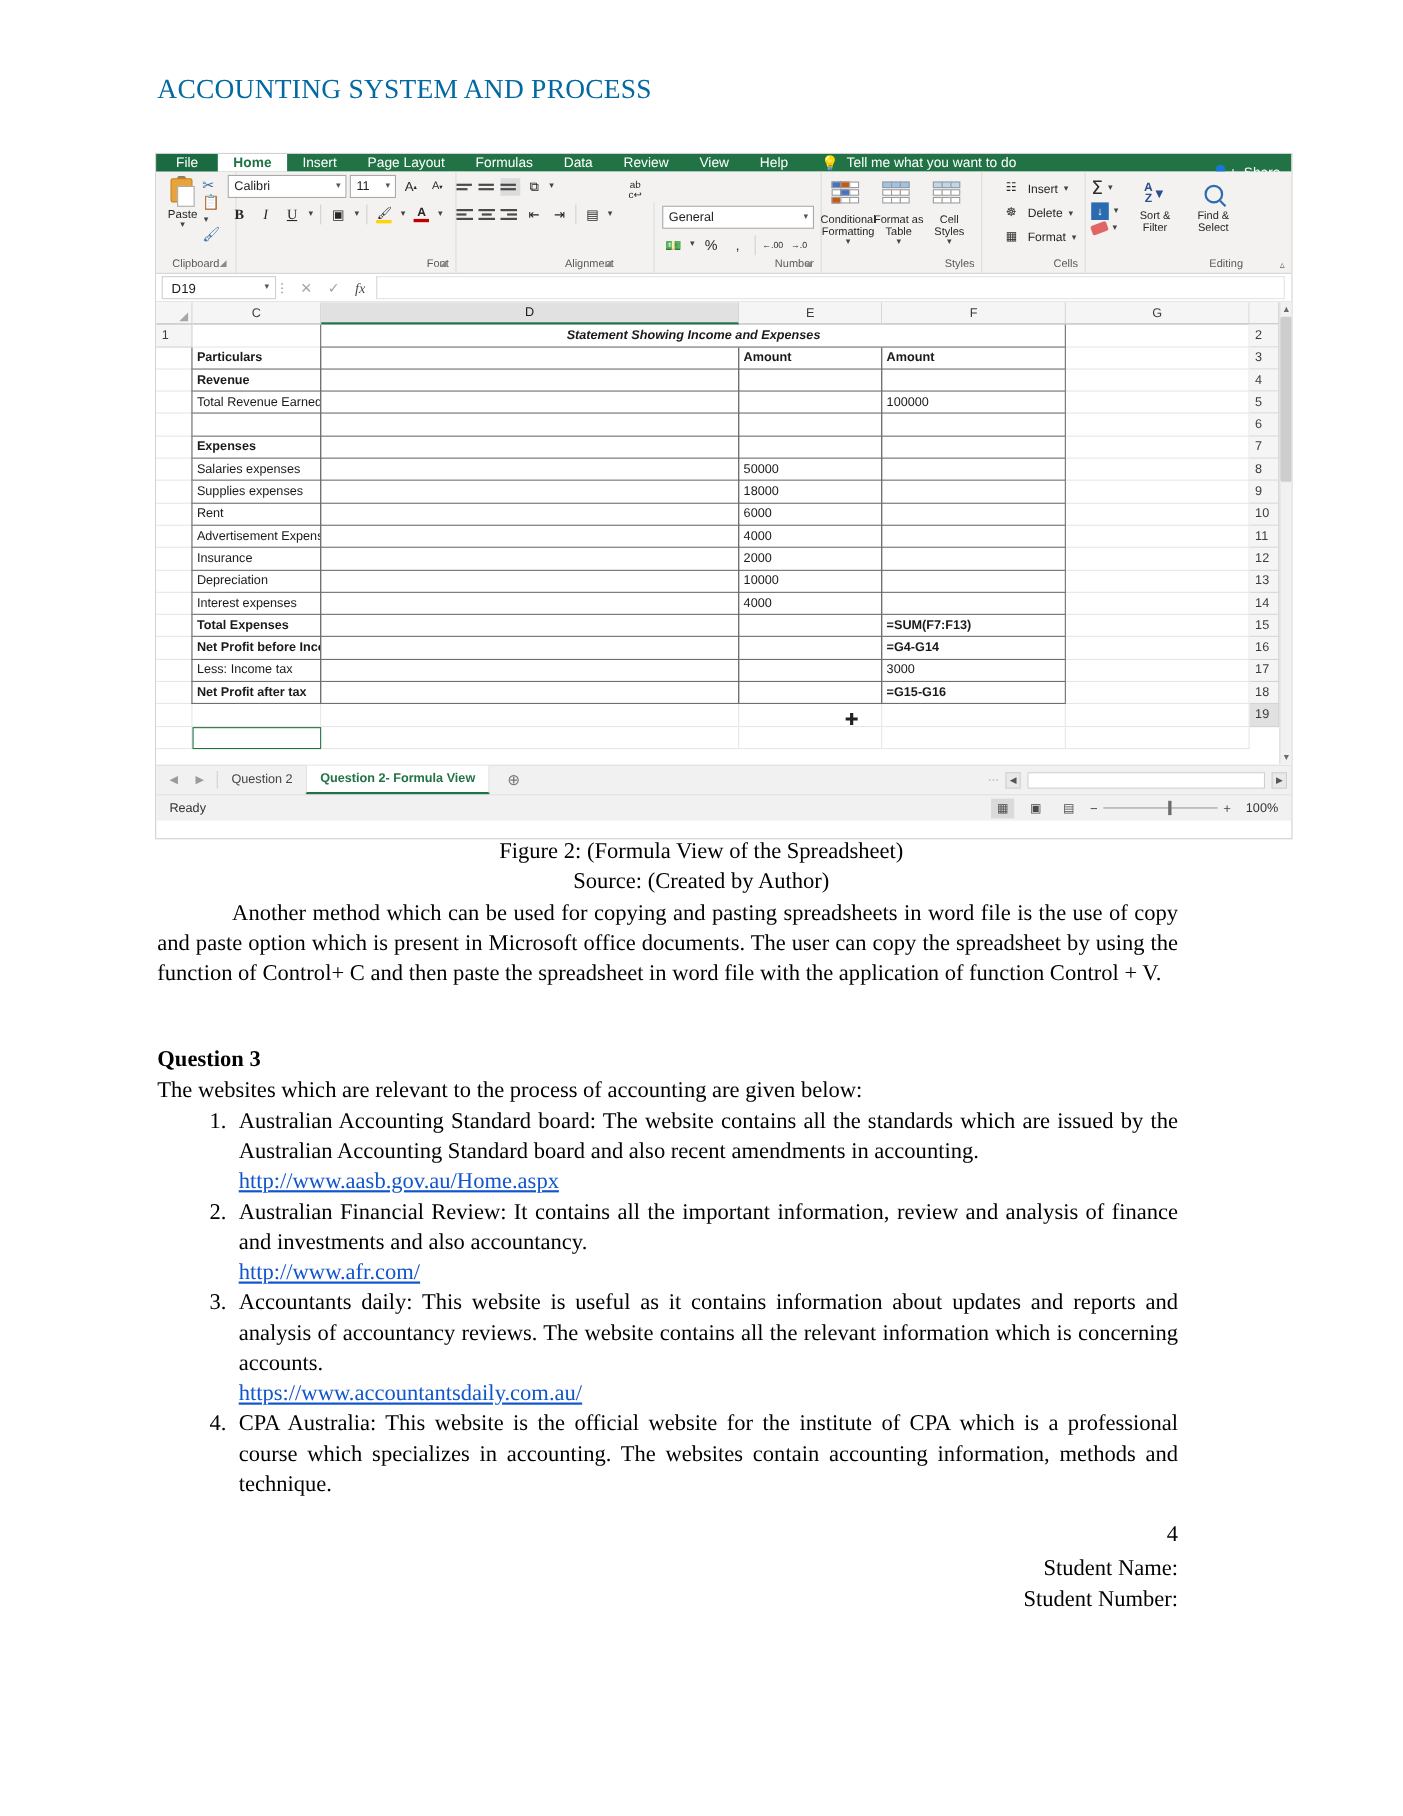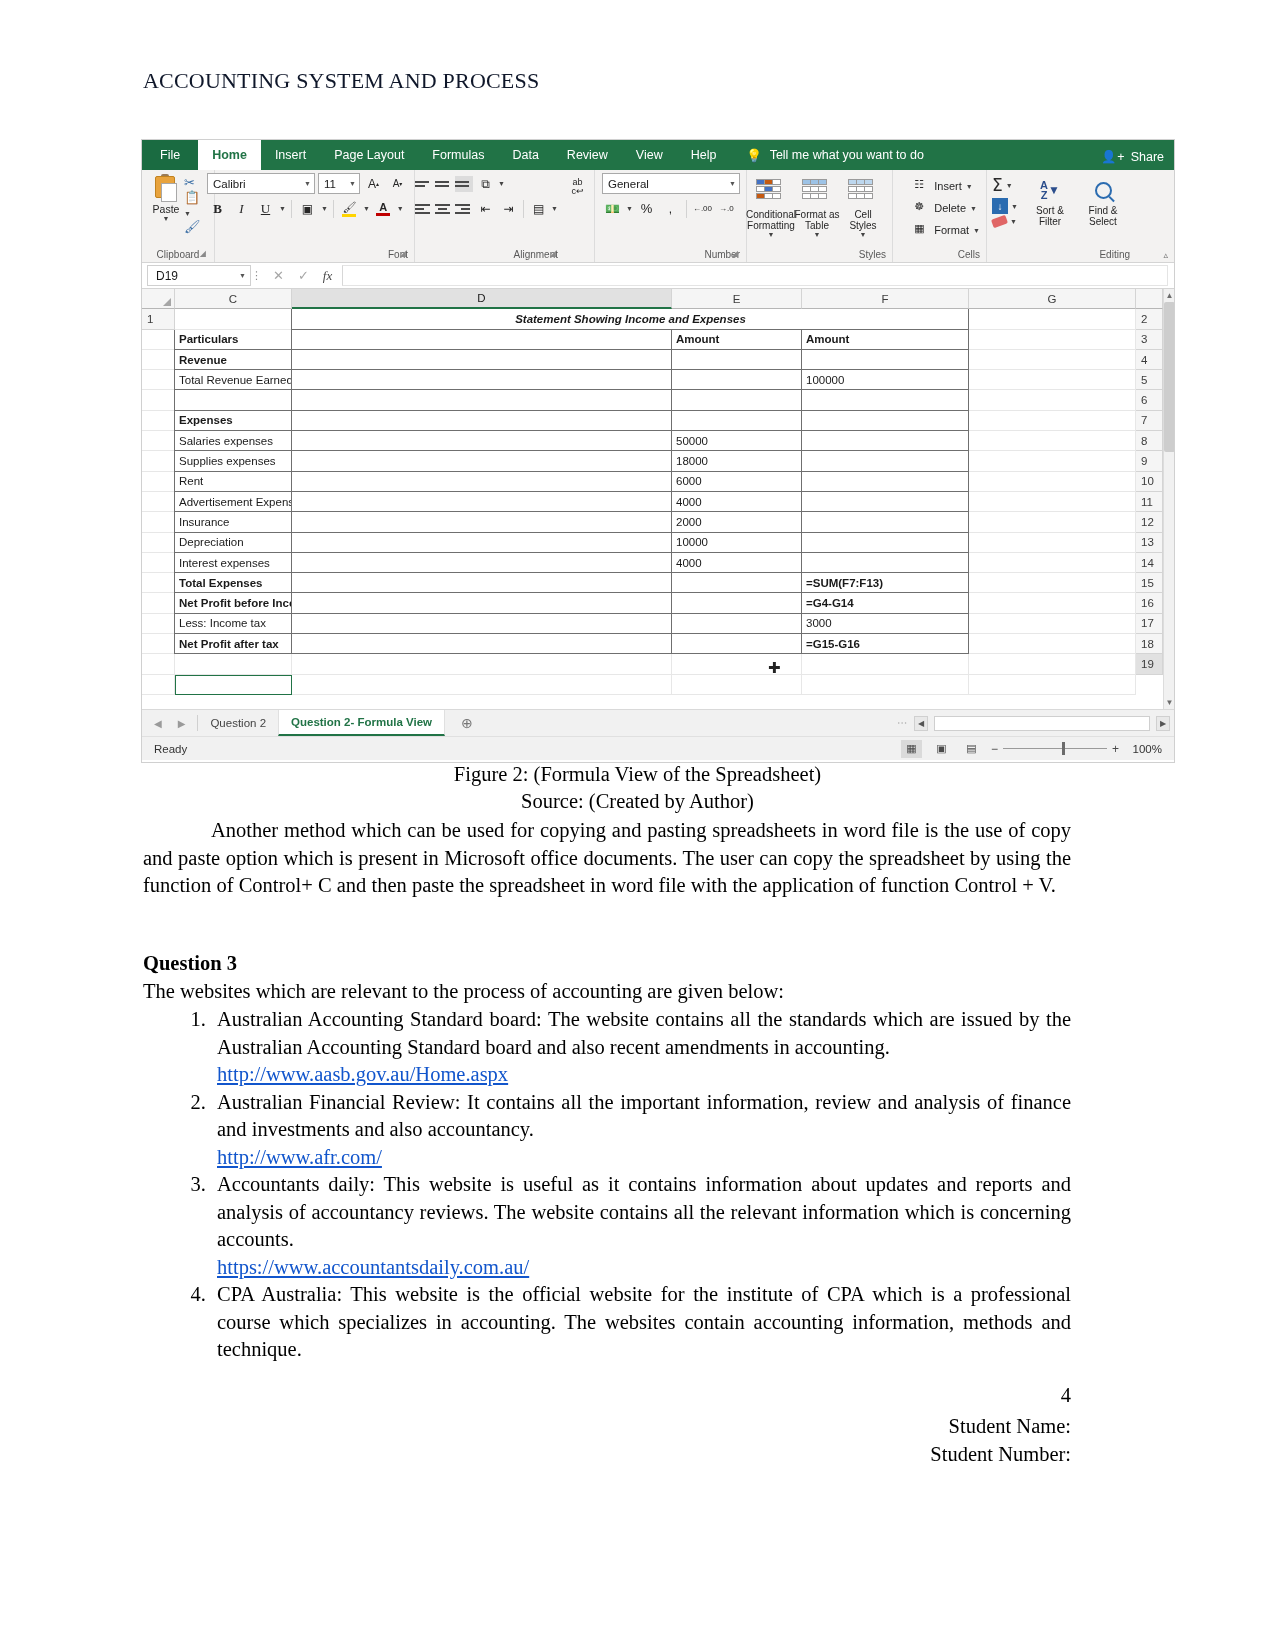--- a/index.html
+++ b/index.html
@@ -8,36 +8,36 @@
     width: 1275px; height: 1651px;
     background: #ffffff;
     font-family: "Liberation Serif", serif;
     overflow: hidden;
   }
   .page { position: relative; width: 1275px; height: 1651px; }
 
   
   .doc-header {
     position: absolute; left: 143px; top: 68px;
-    font-size: 22px; letter-spacing: .2px; color: #0f172a;
+    font-size: 25px; letter-spacing: .2px; color: #0369a1;
   }
 
   
   .xl {
     position: absolute; left: 141px; top: 139px;
     width: 1034px; height: 624px;
     background: #ffffff;
     border: 1px solid #d0d0d0;
     font-family: "Liberation Sans", sans-serif;
     overflow: hidden;
   }
 
   
   .xl-tabstrip {
-    height: 30px; background: #217346; display: flex; align-items: stretch;
+    height: 16px; background: #217346; display: flex; align-items: stretch;
     position: relative;
   }
   .xl-tab {
     color: #ffffff; font-size: 12.5px; display: flex; align-items: center;
     padding: 0 14px; white-space: nowrap; cursor: default;
   }
   .xl-tab.file { background: #1a6b41; padding: 0 18px; }
   .xl-tab.active { background: #ffffff; color: #217346; font-weight: bold; }
   .xl-tellme {
     color: #ffffff; font-size: 12.5px; display: flex; align-items: center;
@@ -119,21 +119,21 @@
   .g-align { width: 150px; }
   .arow { display: flex; align-items: center; gap: 2px; }
   .arow + .arow { margin-top: 4px; }
   .align-ico {
     width: 18px; height: 16px; display:flex; flex-direction:column;
     justify-content:center; gap:2px;
   }
   .align-ico i { display:block; height:2px; background:#4a4a4a; }
 
   
-  .g-num { width: 152px; }
+  .g-num { width: 152px; margin-top: 28px; }
   .numbox { width: 138px; }
   .pct { font-size: 13px; }
 
   
   .g-styles { width: 146px; }
   .bigbtn {
     width: 46px; display: flex; flex-direction: column; align-items: center;
     font-size: 10px; color: #262626; line-height: 11px; text-align: center;
   }
   .bigbtn .gi { height: 34px; display: flex; align-items: center; }

